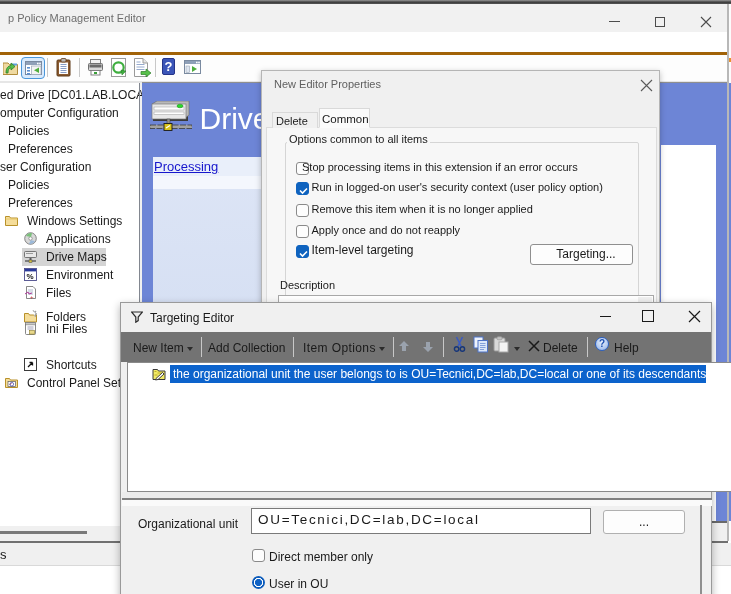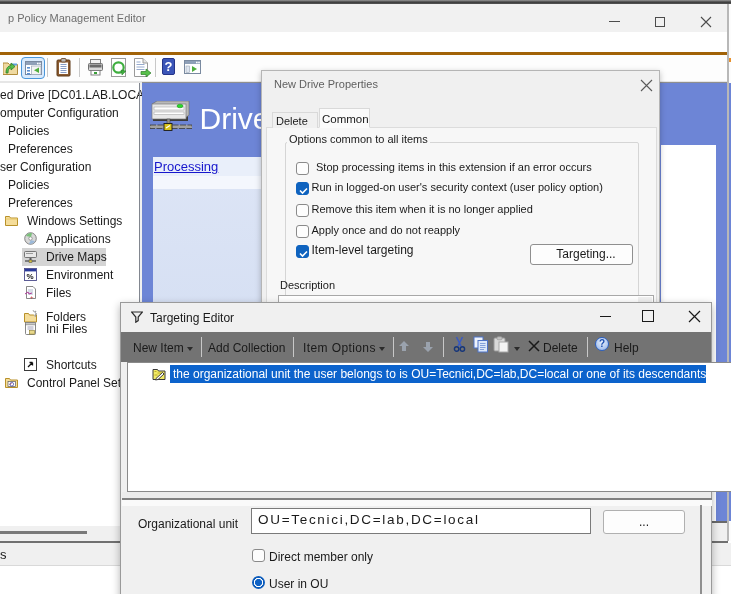--- a/index.html
+++ b/index.html
@@ -231,37 +231,37 @@
     <div class="abs" style="left:0;top:0;width:731px;height:23px;background:#f0f0f0;border-bottom:1px solid #d9d9d9;"></div>
     <div class="abs" style="position:absolute;left:0px;top:4px;font-size:13px;color:#1a1a1a;">s</div>
   </div>
 
   <div class="abs" style="left:727px;top:4px;width:2px;height:537px;background:#b8b8b8;"></div>
   <div class="abs" style="left:729px;top:4px;width:2px;height:537px;background:#fcfcfc;"></div>
   <div class="abs" style="left:729px;top:58px;width:2px;height:4px;background:#e8912d;"></div>
   <div class="abs" style="left:729px;top:83px;width:2px;height:438px;background:#6d85d6;"></div>
 
   <div class="abs" id="ndp" style="left:261px;top:70px;width:399px;height:524px;background:#f0f0f0;border:1px solid #b5b5b5;box-shadow:0 2px 6px rgba(0,0,0,.25);">
-    <div class="abs" style="left:12px;top:7px;color:#5f5f5f;font-size:11px;white-space:nowrap;">New Drive Properties</div>
+    <div class="abs" style="left:12px;top:7px;color:#5f5f5f;font-size:11px;white-space:nowrap;">New Editor Properties</div>
     <svg class="abs" style="left:378px;top:8px;" width="13" height="13">
         <path d="M1 1 L12 12 M12 1 L1 12" stroke="#5a5a5a" stroke-width="1.1" fill="none"></path>
       </svg>
 
     <div class="abs" style="left:4px;top:56px;width:391px;height:462px;background:#f7f7f7;border:1px solid #dcdcdc;"></div>
 
     <div class="abs" style="left:10px;top:41px;width:46px;height:16px;background:#f0f0f0;border:1px solid #d9d9d9;border-bottom:none;"></div>
     <div class="abs" style="left:14px;top:44px;font-size:11px;color:#1a1a1a;white-space:nowrap;">Delete</div>
     <div class="abs" style="left:57px;top:37px;width:51px;height:20px;background:#fbfbfb;border:1px solid #d9d9d9;border-bottom:1px solid #fbfbfb;"></div>
     <div class="abs" style="left:60px;top:42px;font-size:11.5px;color:#1a1a1a;white-space:nowrap;">Common</div>
 
     <div class="abs" style="left:23px;top:71px;width:354px;height:212px;border:1px solid #d5d5d5;border-radius:2px;"></div>
     <div class="abs" style="left:25px;top:62px;background:#f7f7f7;padding:0 2px;font-size:11px;color:#1a1a1a;white-space:nowrap;">Options common to all items</div>
 
     <div class="abs cb" id="cb1" style="left:34px;top:91px;"></div>
-    <div class="abs t11" style="left:46px;top:90px;padding-left:8px;">Stop processing items in this extension if an error occurs</div>
+    <div class="abs t11" style="left:32px;top:90px;padding-left:8px;">Stop processing items in this extension if an error occurs</div>
     <div class="abs cbon" id="cb2" style="left:34px;top:111px;">
         <svg width="11" height="11">
           <path d="M2 5.5 L4.5 8 L9 3.5" stroke="#fff" stroke-width="1.6" fill="none"></path>
         </svg>
       </div>
     <div class="abs t11" style="left:49.5px;top:110px;">Run in logged-on user's security context (user policy option)</div>
     <div class="abs cb" id="cb3" style="left:34px;top:133px;"></div>
     <div class="abs t11" style="left:49.5px;top:132px;">Remove this item when it is no longer applied</div>
     <div class="abs cb" id="cb4" style="left:34px;top:154px;"></div>
     <div class="abs t11" style="left:49.5px;top:153px;">Apply once and do not reapply</div>

